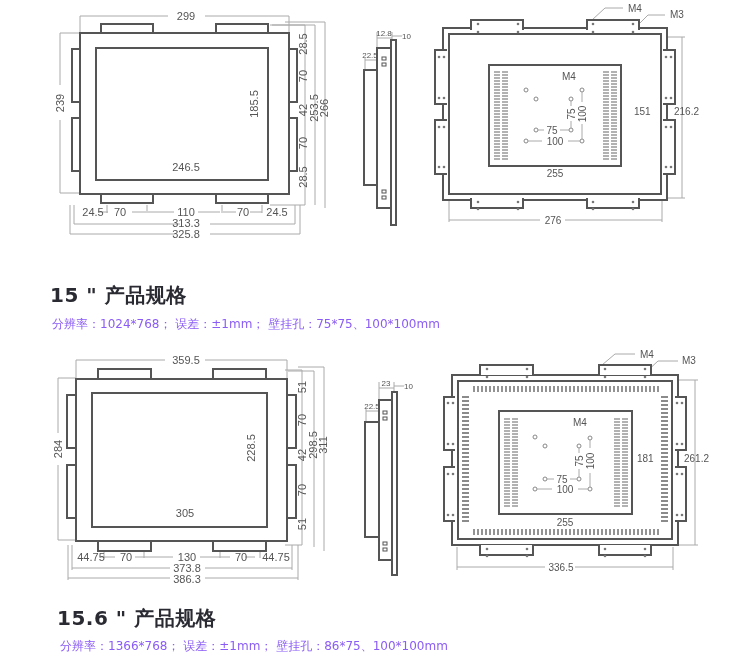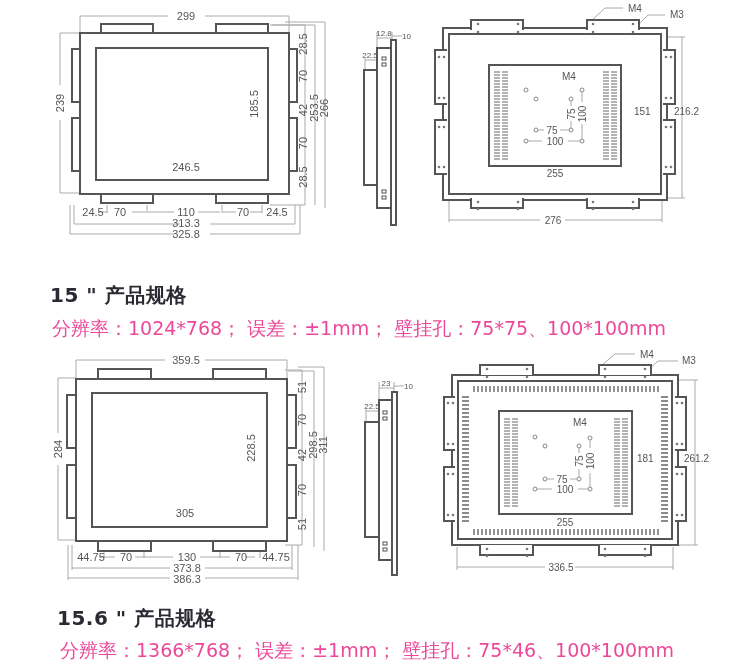--- a/index.html
+++ b/index.html
@@ -1,21 +1,21 @@
 <!DOCTYPE html>
 <html><head>
 <meta charset="utf-8">
 <style>
   html, body { margin:0; padding:0; background:#ffffff; }
   body { width:750px; height:667px; position:relative; overflow:hidden; font-family:"Liberation Sans", sans-serif; }
   .sec { position:absolute; left:0; width:750px;padding-left:24px; }
   svg { position:absolute; overflow:visible; }
   svg text { font-family:"Liberation Sans", sans-serif; fill:#555; }
   .title { position:absolute; font-family:"DejaVu Sans", sans-serif; font-weight:bold; color:#2a2a33; font-size:20px; letter-spacing:0.5px; white-space:nowrap; }
-  .spec { position:absolute; font-family:"DejaVu Sans", sans-serif; color:#ec4899; font-size:19px; white-space:nowrap; }
+  .spec { position:absolute; font-family:"DejaVu Sans", sans-serif; color:#8b5cf6; font-size:12px; white-space:nowrap; }
 </style>
 </head>
 <body>
 
 <div class="sec" style="top:0;height:340px;">
 
   <svg width="300" height="250" style="left:40px;top:0;">
     <g stroke="#aaa" stroke-width="1" fill="none">
       <line x1="40" y1="16" x2="40" y2="34"></line>
         <line x1="249" y1="16" x2="249" y2="34"></line>
@@ -444,14 +444,14 @@
       <text x="132" y="138" text-anchor="middle">75</text>
       <text x="135" y="148" text-anchor="middle">100</text>
       <text x="207" y="117">181</text>
       <text x="135" y="181" text-anchor="middle">255</text>
       <text x="254" y="117" fill="#e02020">261.2</text>
       <text x="131" y="226" text-anchor="middle" fill="#e02020">336.5</text>
     </g>
   </svg>
 
   <div class="title" style="left:57px;top:260px;">15.6 " 产品规格</div>
-  <div class="spec" style="left:60px;top:293px;">分辨率：1366*768；  误差：±1mm；  壁挂孔：75*46、100*100mm</div>
+  <div class="spec" style="left:60px;top:293px;">分辨率：1366*768；  误差：±1mm；  壁挂孔：86*75、100*100mm</div>
 </div>
 
 </body></html>

